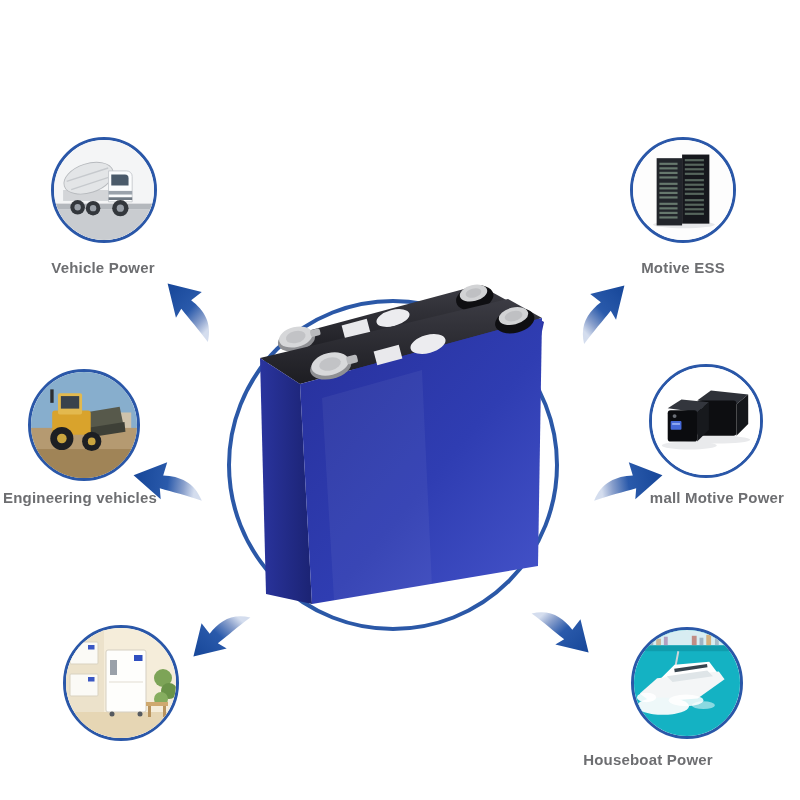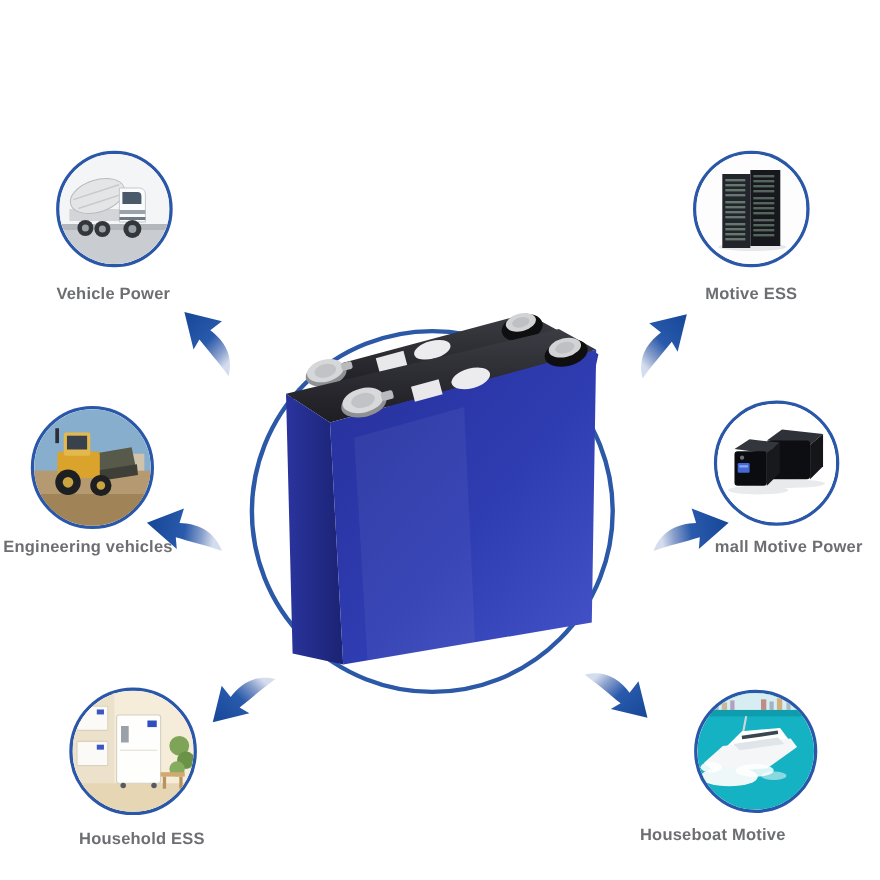--- a/index.html
+++ b/index.html
@@ -295,21 +295,20 @@
       <rect x="44" y="32" width="7" height="15" fill="#9aa1a9"></rect>
       <rect x="68" y="27" width="8.5" height="6" fill="#2f4fc0"></rect>
       <line x1="43" y1="54" x2="77" y2="54" stroke="#e2ddd2"></line>
       <circle cx="46" cy="86" r="2.5" fill="#555a60"></circle>
         <circle cx="74" cy="86" r="2.5" fill="#555a60"></circle>
       <rect x="80" y="74" width="22" height="4" fill="#cfa96f"></rect>
       <rect x="82" y="78" width="3" height="11" fill="#b8935d"></rect>
       <rect x="97" y="78" width="3" height="11" fill="#b8935d"></rect>
     </svg>
   </div>
-  <div class="app-label" style="left:44px;top:726px;width:170px;">Household ESS</div>
 
   <div class="app-circle" style="left:631px;top:599px;width:112px;height:112px;">
     <svg viewBox="0 0 110 110">
       <rect width="110" height="110" fill="#14b2c3"></rect>
       <rect width="110" height="16" fill="#d8edf2"></rect>
       <g>
         <rect x="8" y="8" width="5" height="8" fill="#d2a0a8"></rect>
         <rect x="16" y="6" width="4" height="10" fill="#9fb4c4"></rect>
         <rect x="23" y="9" width="5" height="7" fill="#c9b89a"></rect>
         <rect x="31" y="7" width="4" height="9" fill="#b3a0c0"></rect>
@@ -323,15 +322,15 @@
       <polygon points="28,50 42,36 78,33 87,45 60,53" fill="#ffffff"></polygon>
       <path d="M42 42 L76 37" stroke="#39454f" stroke-width="3.5"></path>
       <polygon points="6,66 24,50 88,43 94,51 66,71 18,75" fill="#f4f6f7"></polygon>
       <polygon points="34,48 76,42 82,48 40,54" fill="#dfe5e8"></polygon>
       <ellipse cx="30" cy="79" rx="27" ry="9" fill="#eef8f9"></ellipse>
       <ellipse cx="54" cy="73" rx="18" ry="6" fill="#ffffff" opacity="0.85"></ellipse>
       <ellipse cx="13" cy="70" rx="10" ry="5" fill="#ffffff" opacity="0.9"></ellipse>
       <ellipse cx="72" cy="78" rx="12" ry="4" fill="#ffffff" opacity="0.5"></ellipse>
     </svg>
   </div>
-  <div class="app-label" style="left:563px;top:723px;width:170px;">Houseboat Motive</div>
+  <div class="app-label" style="left:563px;top:723px;width:170px;">Houseboat Power</div>
 
 </div>
 
 </body></html>

